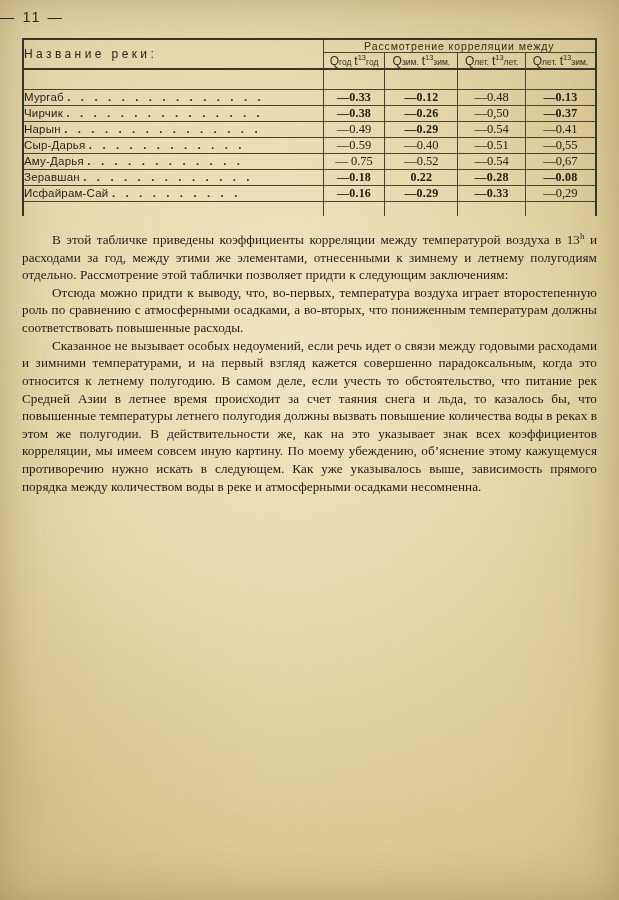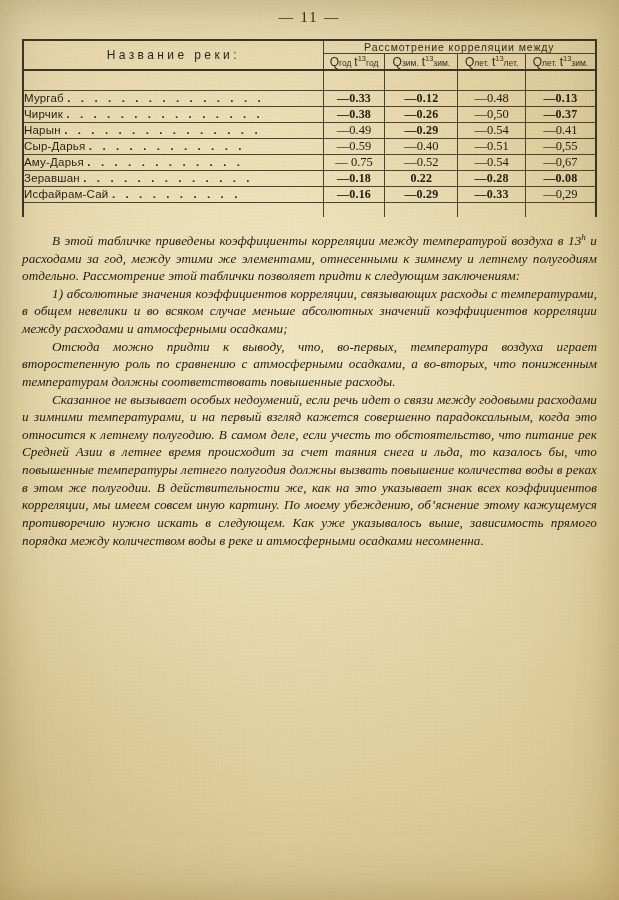--- a/index.html
+++ b/index.html
@@ -43,26 +43,26 @@
   }
 
   #content {
     position: absolute;
     inset: 0;
     z-index: 3;
   }
 
   
   .folio {
-    text-align: center;
+    text-align: left;
     font-size: 14.5px;
     letter-spacing: 2px;
     padding-top: 9px;
     color: #2b2820;
-    font-family: Liberation Serif, serif;
+    font-family: Liberation Sans, sans-serif;
   }
 
   
   .table-wrap {
     margin: 13px 22px 0 22px;
     border-top: 2.5px solid #3a3529;
     border-left: 2.5px solid #3a3529;
     border-right: 2.5px solid #3a3529;
   }
   table.corr {
@@ -83,21 +83,21 @@
 
   .th-group {
     text-align: center;
     font-size: 10.5px;
     letter-spacing: 0.9px;
     padding: 5px 0 4px 0;
     color: #322d22;
     border-bottom: 1.2px solid #4a4334 !important;
   }
   .th-name {
-    text-align: center;
+    text-align: left;
     font-size: 12px;
     font-weight: bold;
     letter-spacing: 3.4px;
     color: #2a261d;
     border-bottom: 2.2px solid #3a3529 !important;
   }
   .th-sub {
     text-align: center;
     font-size: 10.5px;
     padding: 4px 0 4px 0;
@@ -147,21 +147,20 @@
     font-size: 13.2px;
     line-height: 1.335;
     text-align: justify;
     color: #1f1c16;
     font-family: "Liberation Serif", serif;
     letter-spacing: 0.05px;
   }
   .prose p {
     margin: 0;
     text-indent: 30px;
-    font-style: italic;
   }
   .prose sup { font-size: 9px; vertical-align: super; }
 </style>
 </head>
 <body>
 
 <div id="paper"></div>
 <div id="grain"></div>
 <div id="edge-shade"></div>
 
@@ -259,18 +258,17 @@
         <td></td>
         <td></td>
         <td></td>
       </tr>
     </tbody>
       </table>
   </div>
 
   <div class="prose">
     <p><span>В этой табличке приведены коэффициенты корреляции между температурой воздуха в 13</span><sup>h</sup><span> и расходами за год, между этими же элементами, отнесенными к зимнему и летнему полугодиям отдельно. Рассмотрение этой таблички позволяет придти к следующим заключениям:</span></p>
-    <p>1) абсолютные значения коэффициентов корреляции, связывающих расходы с температурами, в общем невелики и во всяком случае меньше абсолютных значений коэффициентов корреляции между расходами и атмосферными осадками;</p>
     <p>Отсюда можно придти к выводу, что, во-первых, температура воздуха играет второстепенную роль по сравнению с атмосферными осадками, а во-вторых, что пониженным температурам должны соответствовать повышенные расходы.</p>
     <p>Сказанное не вызывает особых недоумений, если речь идет о связи между годовыми расходами и зимними температурами, и на первый взгляд кажется совершенно парадоксальным, когда это относится к летнему полугодию. В самом деле, если учесть то обстоятельство, что питание рек Средней Азии в летнее время происходит за счет таяния снега и льда, то казалось бы, что повышенные температуры летнего полугодия должны вызвать повышение количества воды в реках в этом же полугодии. В действительности же, как на это указывает знак всех коэффициентов корреляции, мы имеем совсем иную картину. По моему убеждению, об’яснение этому кажущемуся противоречию нужно искать в следующем. Как уже указывалось выше, зависимость прямого порядка между количеством воды в реке и атмосферными осадками несомненна.</p>
   </div>
 
 </div>
 
 </body></html>

